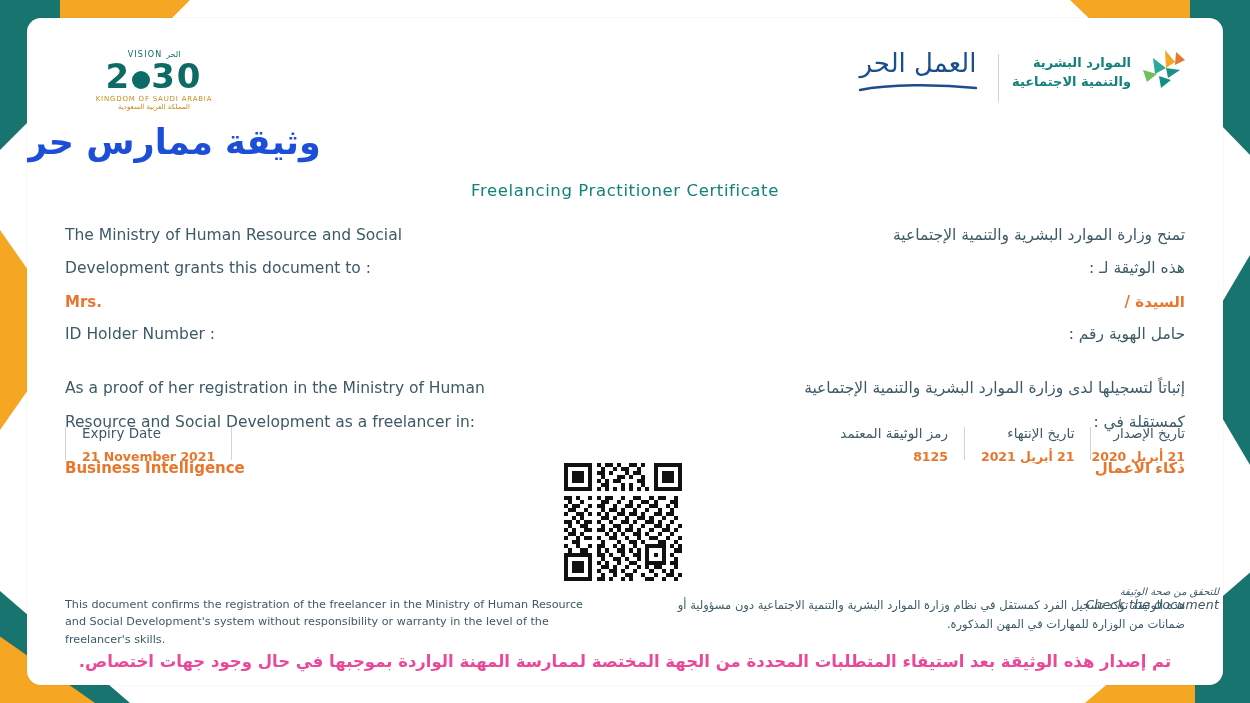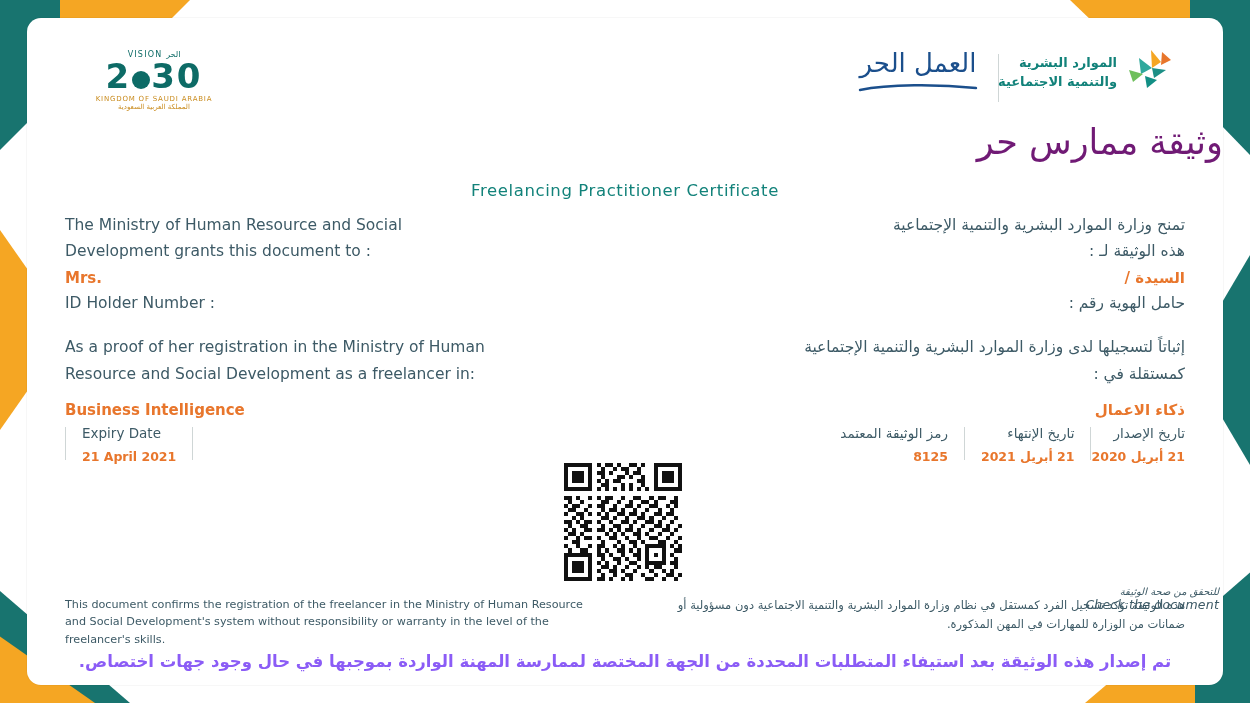--- a/index.html
+++ b/index.html
@@ -190,21 +190,21 @@
     right: 196px;
     top: 14px;
     width: 1px;
     height: 48px;
     background: #cfd6d6;
   }
 
   
   .ministry {
     position: absolute;
-    right: 16px;
+    right: 2px;
     top: 6px;
     width: 180px;
     text-align: right;
     direction: rtl;
   }
   .ministry .m-mark {
     position: absolute;
     right: 4px;
     top: 2px;
     width: 54px;
@@ -218,24 +218,24 @@
     line-height: 1.45;
     font-weight: 600;
     white-space: nowrap;
   }
 
   
   .title-ar {
     position: absolute;
     top: 104px;
     left: 0; right: 0;
-    text-align: right;
+    text-align: left;
     font-size: 35px;
-    font-weight: normal;
-    color: #701a75;
+    font-weight: bold;
+    color: #1d4ed8;
     direction: rtl;
     letter-spacing: 0px;
   }
   .title-en {
     position: absolute;
     top: 163px;
     left: 0; right: 0;
     text-align: center;
     font-size: 16.5px;
     color: #12827a;
@@ -258,20 +258,21 @@
     width: 560px;
     direction: rtl;
     text-align: right;
   }
 
   .line {
     color: #3d5a66;
     font-size: 15.5px;
     line-height: 1.5;
     margin-bottom: 3px;
+    margin-top: 10px;
   }
   .line.ar {
     color: #3d5a66;
     font-size: 15.5px;
   }
   .hl {
     color: #e8762c;
     font-weight: bold;
     font-size: 15px;
   }
@@ -368,21 +369,21 @@
   }
 
   .footer-note {
     position: absolute;
     bottom: 14px;
     left: 0; right: 0;
     text-align: center;
     direction: rtl;
     font-size: 16.5px;
     font-weight: bold;
-    color: #8b5cf6;
+    color: #ec4899;
   }
 </style>
 </head>
 <body>
 
 <div class="page">
 
   <div class="deco deco-tl-teal"></div>
   <div class="deco deco-tl-orange"></div>
   <div class="deco deco-l-orange"></div>
@@ -458,21 +459,21 @@
       <div class="line ar">إثباتاً لتسجيلها لدى وزارة الموارد البشرية والتنمية الإجتماعية</div>
       <div class="line ar">كمستقلة في :</div>
       <div class="spacer-sm"></div>
       <div class="line hl">ذكاء الاعمال</div>
     </div>
 
     <div class="meta-en">
       <div class="meta-sep"></div>
       <div class="meta-cell">
         <div class="meta-label">Expiry Date</div>
-        <div class="meta-value">21 April 2021</div>
+        <div class="meta-value">21 November 2021</div>
       </div>
       <div class="meta-sep"></div>
     </div>
 
     <div class="meta-ar">
       <div class="meta-cell">
         <div class="meta-label">تاريخ الإصدار</div>
         <div class="meta-value">21 أبريل 2020</div>
       </div>
       <div class="meta-sep"></div>

